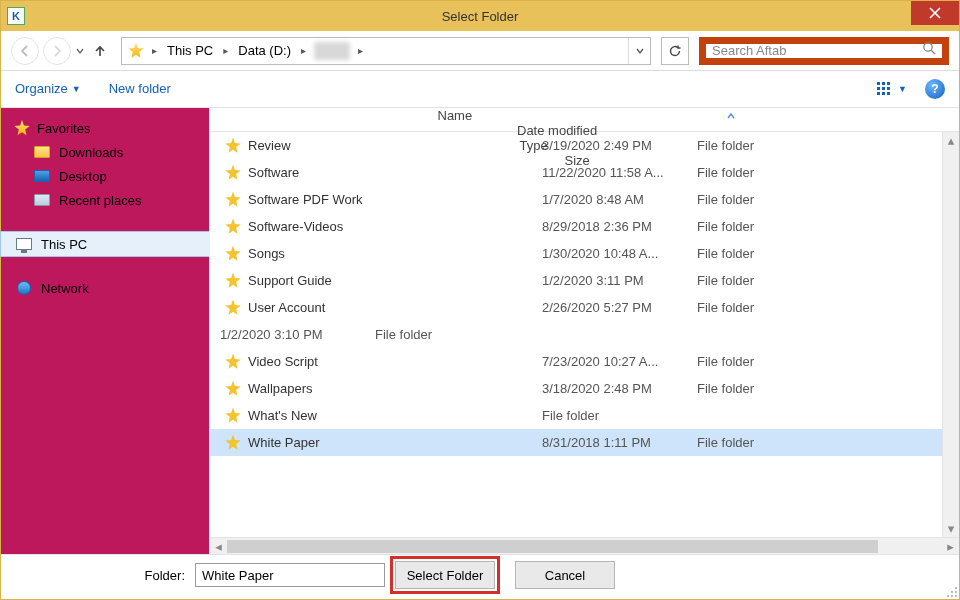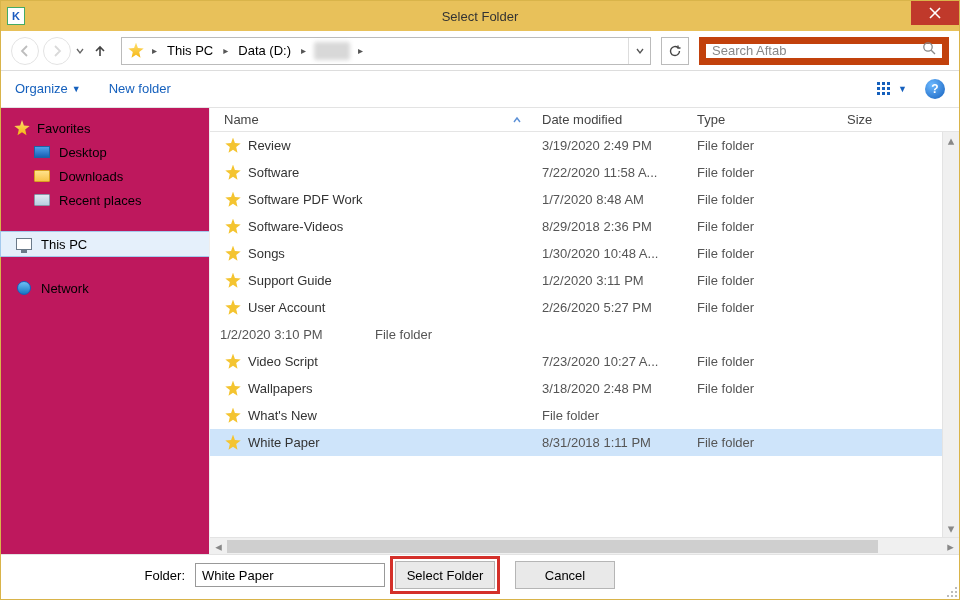--- a/index.html
+++ b/index.html
@@ -102,21 +102,21 @@
   .ic-desktop { width:16px; height:12px; background:linear-gradient(#4fa0eb,#1861b5); border:1px solid #1d63a5;}
   .ic-monitor { width:16px; height:12px; background:#fff; border:1px solid #6b7a89; position:relative;}
   .ic-monitor:after { content:""; position:absolute; width:6px; height:3px; bottom:-4px; left:4px; background:#6b7a89;}
   .ic-network { width:14px; height:14px; border-radius:50%; background:linear-gradient(#6ec0f5,#1776c2); border:1px solid #1560bd;}
 
   .vbar { width:1px; background:#eee; }
 
   .listpane { flex:1; display:flex; flex-direction:column; min-width:0;}
   .cols {
     height:24px; display:flex; align-items:center; border-bottom:1px solid #e5e5e5;
-    color:#444; padding-left:0;
+    color:#444; padding-left:0;flex-direction:column;
   }
   .col { padding:0 10px; font-size:12.5px; }
   .col.name { width:322px; padding-left:14px; display:flex; align-items:center; gap:8px;}
   .col.date { width:155px;}
   .col.type { width:150px;}
   .col.size { width:60px;}
   .sort-ind { width:10px; height:10px; }
   .sort-ind svg { display:block;}
   .rows { flex:1; overflow:hidden; position:relative;}
   .row {
@@ -266,29 +266,29 @@
 
     <div class="sidebar">
       <div class="nav-group-head">
         <div class="icon-box">
             <div class="star"></div>
           </div>
         <span>Favorites</span>
       </div>
       <div class="nav-item">
         <div class="icon-box">
+            <div class="ic-folder"></div>
+          </div>
+        <span>Downloads</span>
+      </div>
+      <div class="nav-item">
+        <div class="icon-box">
             <div class="ic-desktop"></div>
           </div>
         <span>Desktop</span>
-      </div>
-      <div class="nav-item">
-        <div class="icon-box">
-            <div class="ic-folder"></div>
-          </div>
-        <span>Downloads</span>
       </div>
       <div class="nav-item">
         <div class="icon-box">
             <div class="ic-folder" style="background:linear-gradient(#e0eaf2,#b9cfe0);border-color:#89a;"></div>
           </div>
         <span>Recent places</span>
       </div>
       <div class="nav-spacer"></div>
       <div class="nav-item group selected">
         <div class="icon-box">
@@ -335,21 +335,21 @@
               <div class="c type">File folder</div>
               <div class="c size"></div>
             </div>
             <div class="row">
               <div class="c name">
                 <span class="icon-box">
                   <span class="star-outline"></span>
                 </span>
                 <span>Software</span>
               </div>
-              <div class="c date">7/22/2020 11:58 A...</div>
+              <div class="c date">11/22/2020 11:58 A...</div>
               <div class="c type">File folder</div>
               <div class="c size"></div>
             </div>
             <div class="row">
               <div class="c name">
                 <span class="icon-box">
                   <span class="star-outline"></span>
                 </span>
                 <span>Software PDF Work</span>
               </div>

